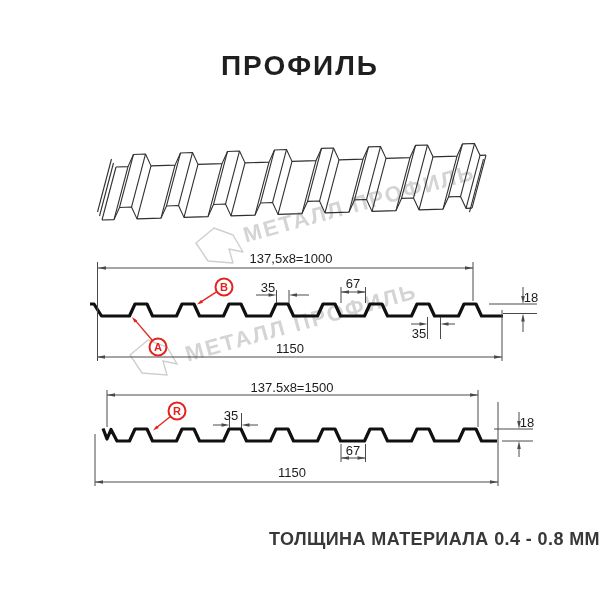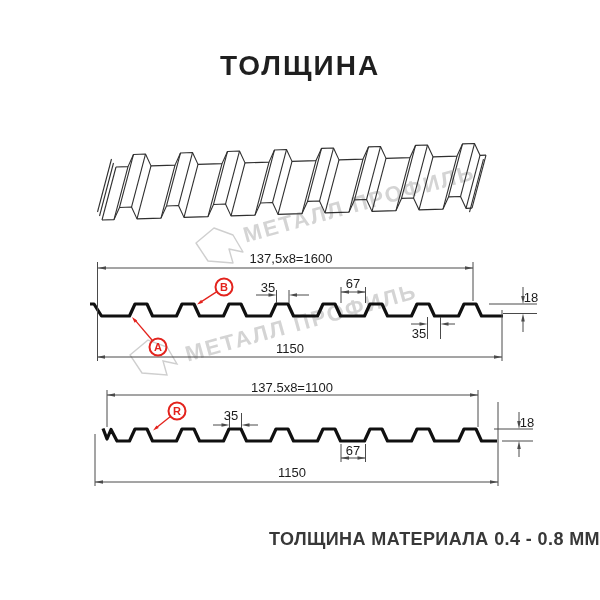--- a/index.html
+++ b/index.html
@@ -134,32 +134,32 @@
       <line x1="494" y1="429" x2="533" y2="429" stroke="#4a4a4a" stroke-width="1"></line>
       <line x1="502" y1="441" x2="533" y2="441" stroke="#4a4a4a" stroke-width="1"></line>
       <line x1="519" y1="412" x2="519" y2="423" stroke="#4a4a4a" stroke-width="1"></line>
       <polygon points="519,429 517.2,421 520.8,421" fill="#4a4a4a"></polygon>
       <line x1="519" y1="457" x2="519" y2="447" stroke="#4a4a4a" stroke-width="1"></line>
       <polygon points="519,441 520.8,449 517.2,449" fill="#4a4a4a"></polygon>
       <line x1="170.4" y1="416.4" x2="155.4" y2="428.6" stroke="#e3231d" stroke-width="1.3"></line>
       <polygon points="153,430.5 156.58836963020676,425.3996467380181 158.73047377219277,428.03998570203123" fill="#e3231d"></polygon>
     </svg>
 
-  <div class="page-title">ТОЛЩИНА</div>
+  <div class="page-title">ПРОФИЛЬ</div>
 
-  <div class="dim" style="left:291px;top:258px;">137,5x8=1600</div>
+  <div class="dim" style="left:291px;top:258px;">137,5x8=1000</div>
   <div class="dim" style="left:290px;top:348px;">1150</div>
   <div class="dim" style="left:268px;top:287px;">35</div>
   <div class="dim" style="left:353px;top:283px;">67</div>
   <div class="dim" style="left:531px;top:297px;">18</div>
   <div class="dim" style="left:419px;top:333px;">35</div>
   <div class="marker" style="left:224px;top:287px;">B</div>
   <div class="marker" style="left:158px;top:347px;">A</div>
 
-  <div class="dim" style="left:292px;top:387px;">137.5x8=1100</div>
+  <div class="dim" style="left:292px;top:387px;">137.5x8=1500</div>
   <div class="dim" style="left:292px;top:472px;">1150</div>
   <div class="dim" style="left:231px;top:415px;">35</div>
   <div class="dim" style="left:353px;top:450px;">67</div>
   <div class="dim" style="left:527px;top:422px;">18</div>
   <div class="marker" style="left:177px;top:411px;">R</div>
 
   <div class="footer-note">ТОЛЩИНА МАТЕРИАЛА 0.4 - 0.8 ММ</div>
 </div>
 
 </body></html>

